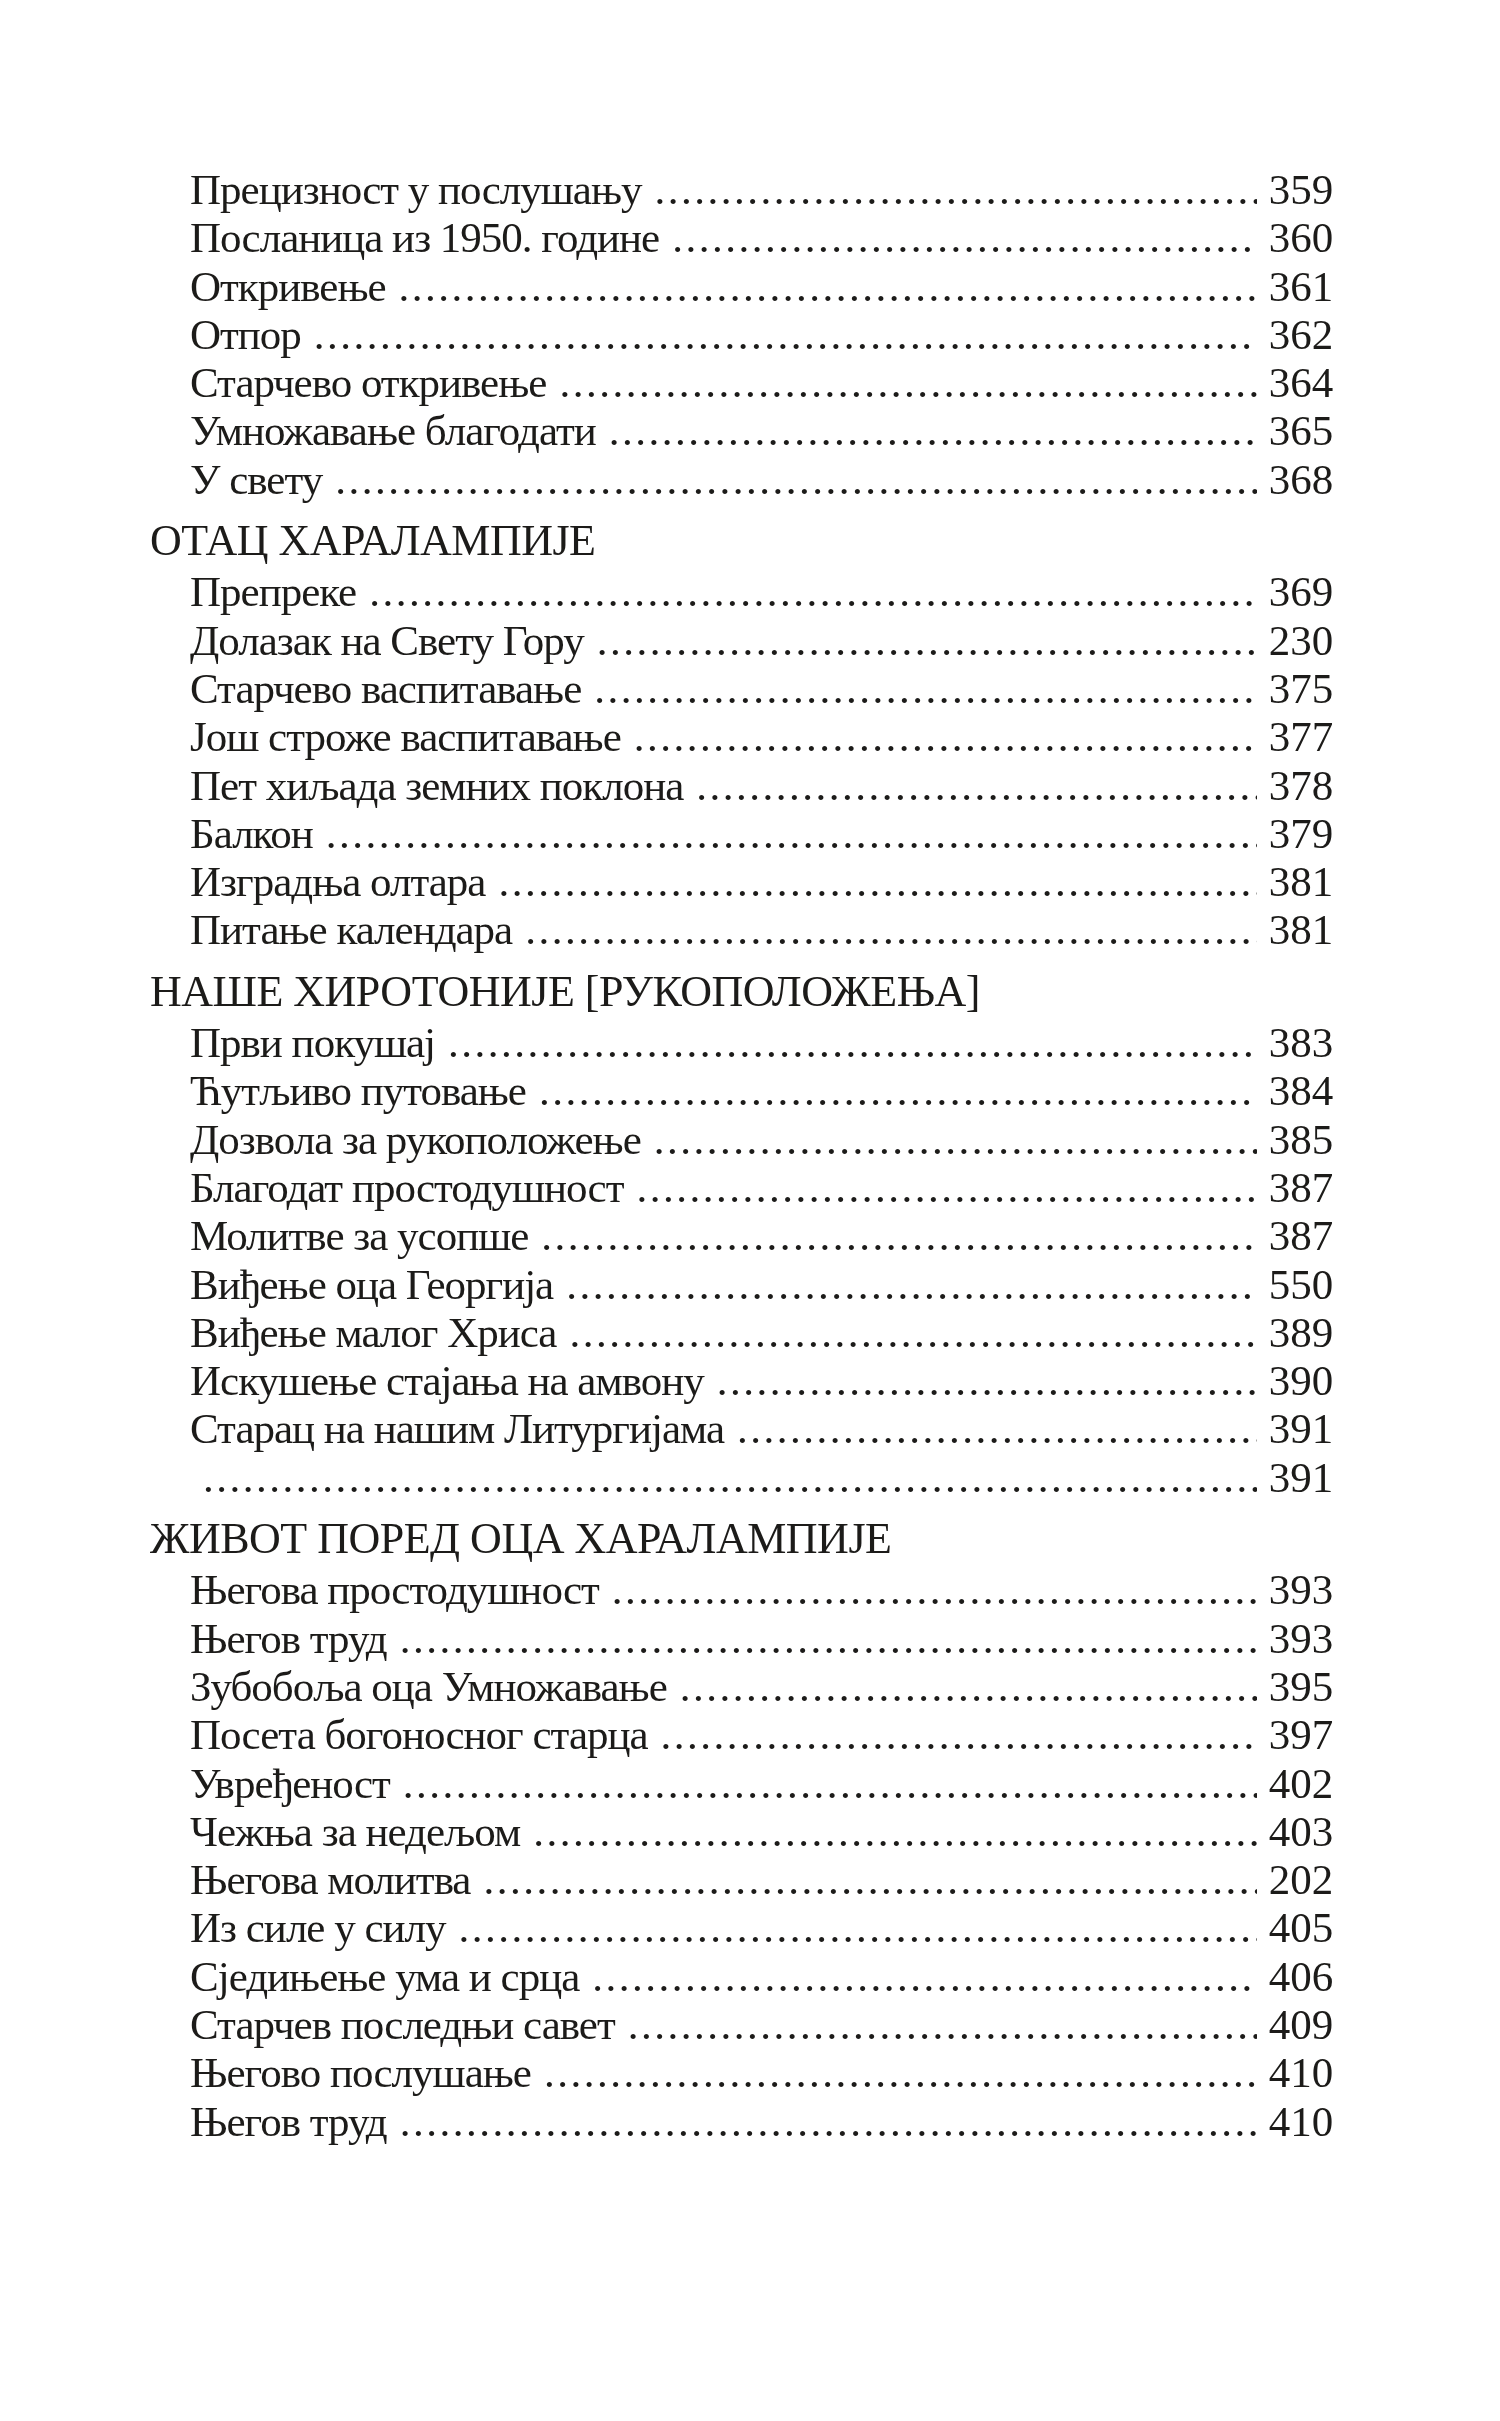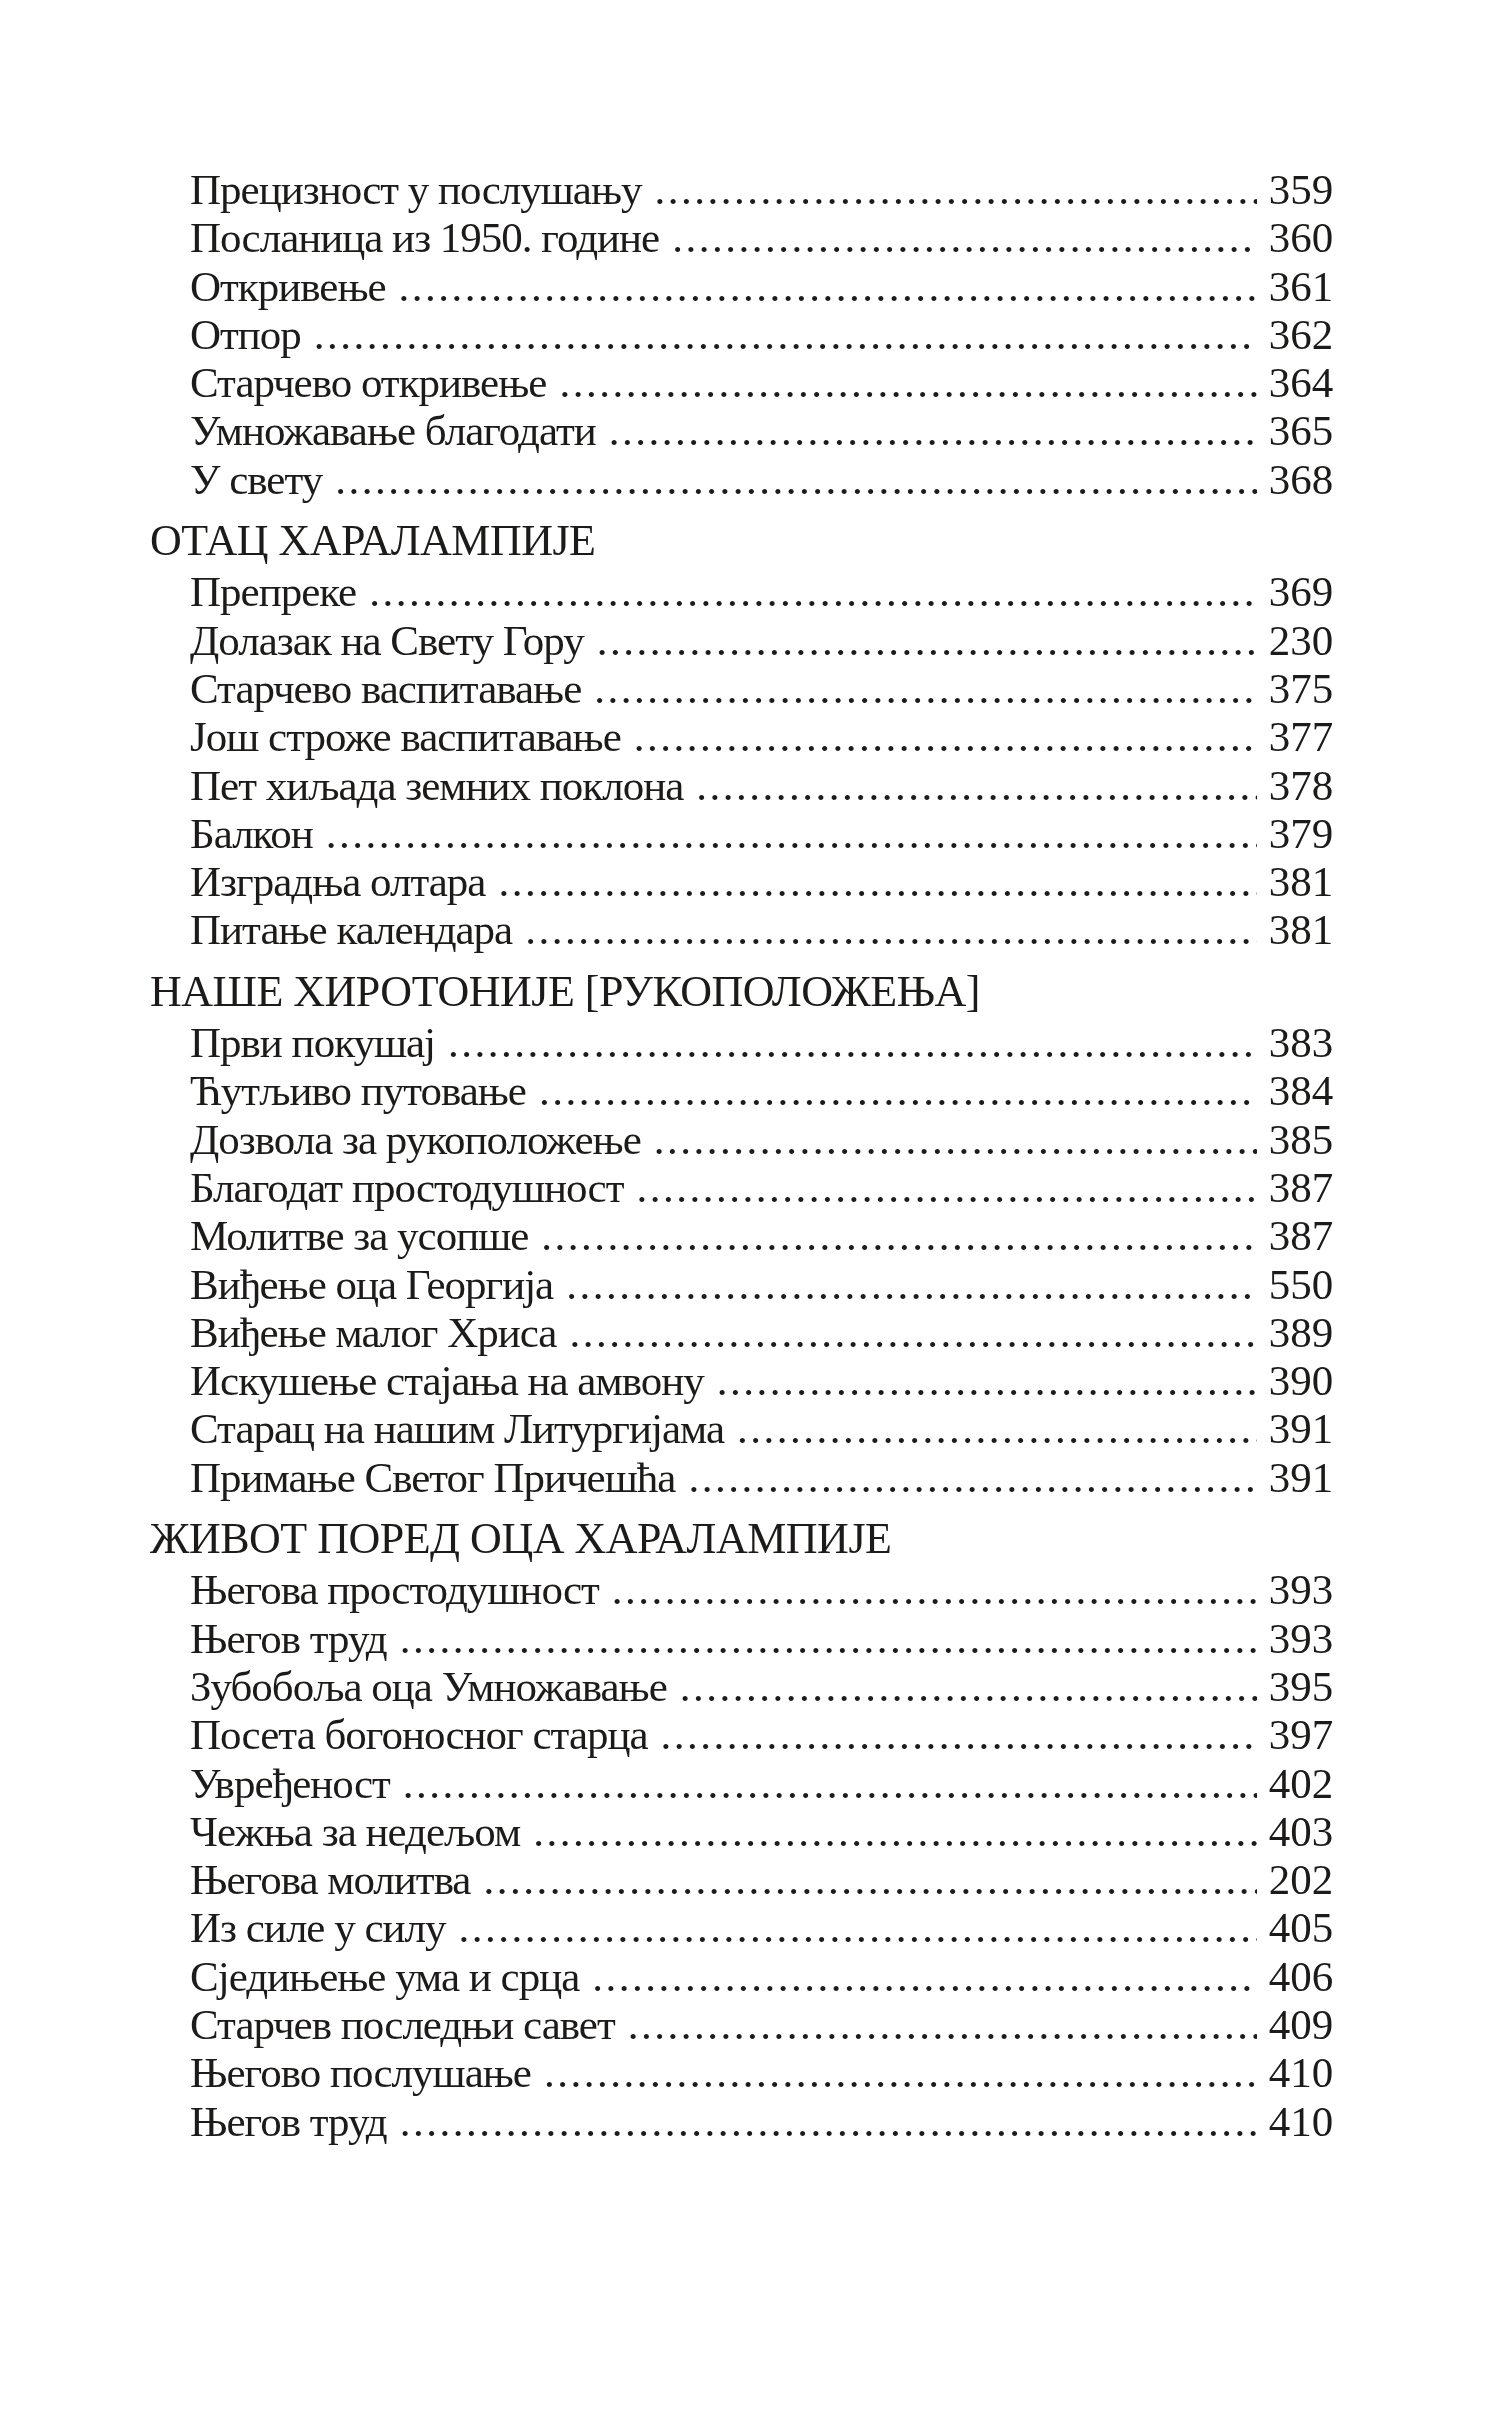--- a/index.html
+++ b/index.html
@@ -174,21 +174,20 @@
         <span class="title">Искушење стајања на амвону</span>
         <span class="dots">................................................................................................................................................................</span>
         <span class="pagenum">390</span>
       </div>
       <div class="row">
         <span class="title">Старац на нашим Литургијама</span>
         <span class="dots">................................................................................................................................................................</span>
         <span class="pagenum">391</span>
       </div>
       <div class="row">
-        <span class="title">Примање Светог Причешћа</span>
         <span class="dots">................................................................................................................................................................</span>
         <span class="pagenum">391</span>
       </div>
       <div class="heading">ЖИВОТ ПОРЕД ОЦА ХАРАЛАМПИЈЕ</div>
       <div class="row">
         <span class="title">Његова простодушност</span>
         <span class="dots">................................................................................................................................................................</span>
         <span class="pagenum">393</span>
       </div>
       <div class="row">

